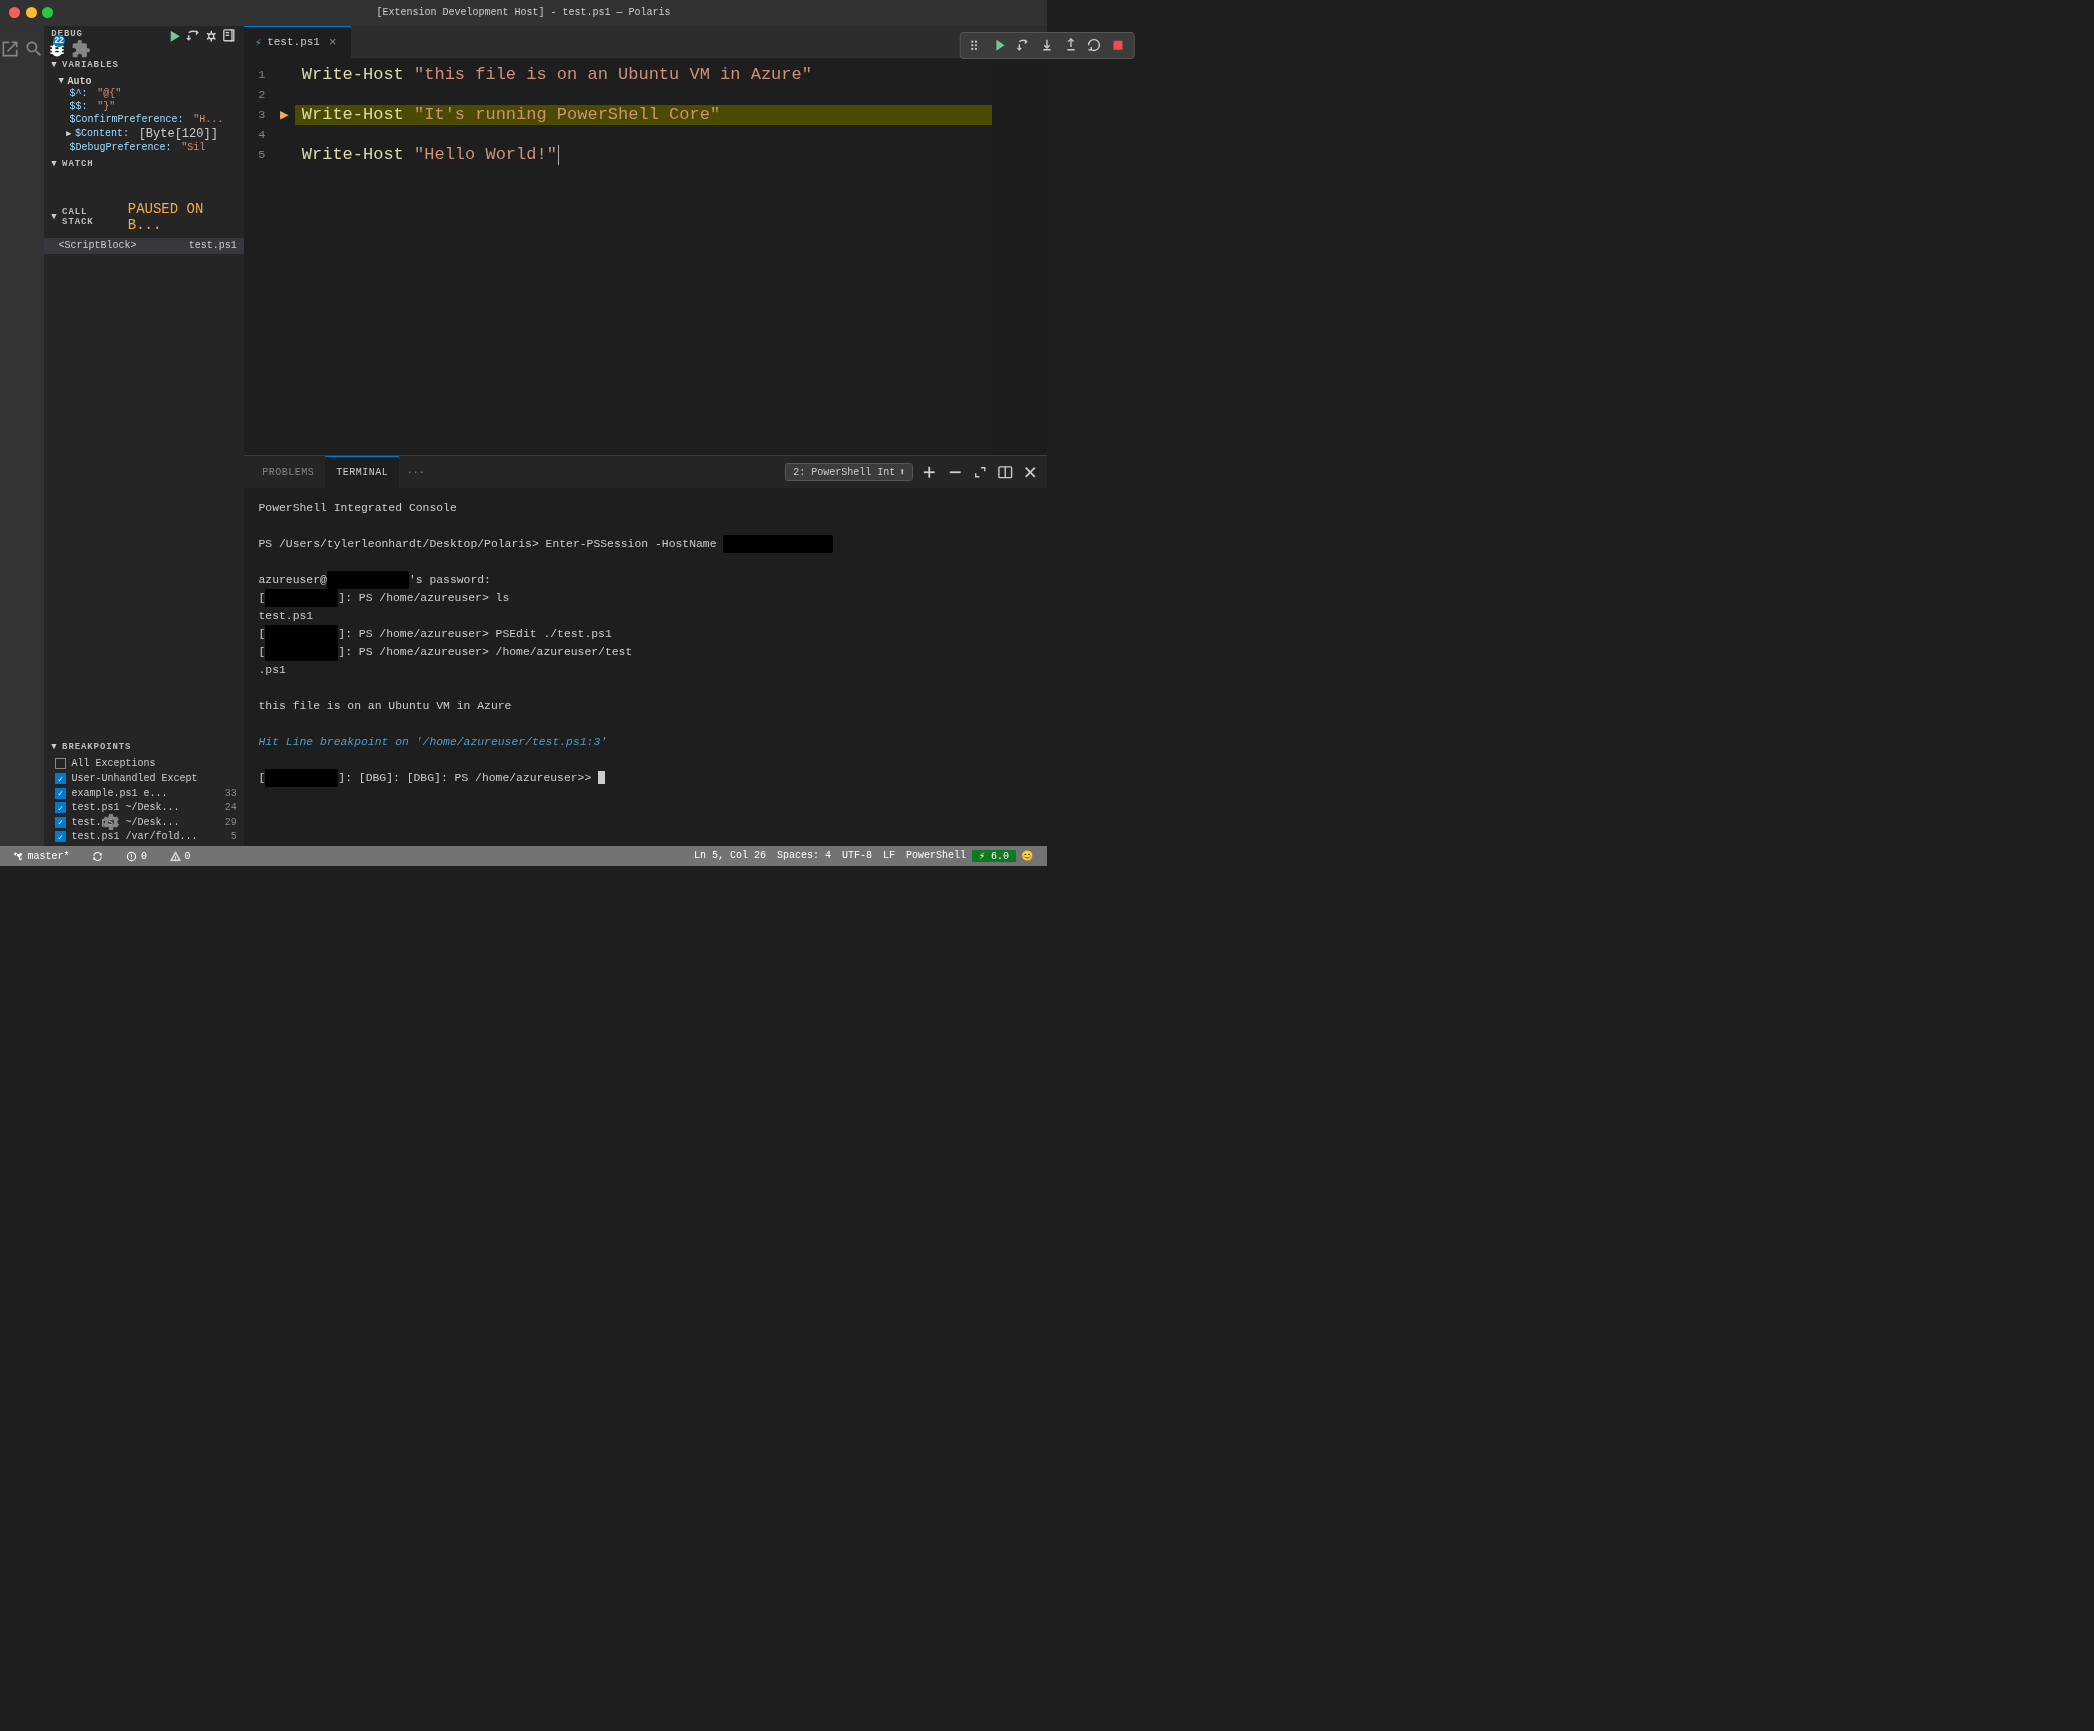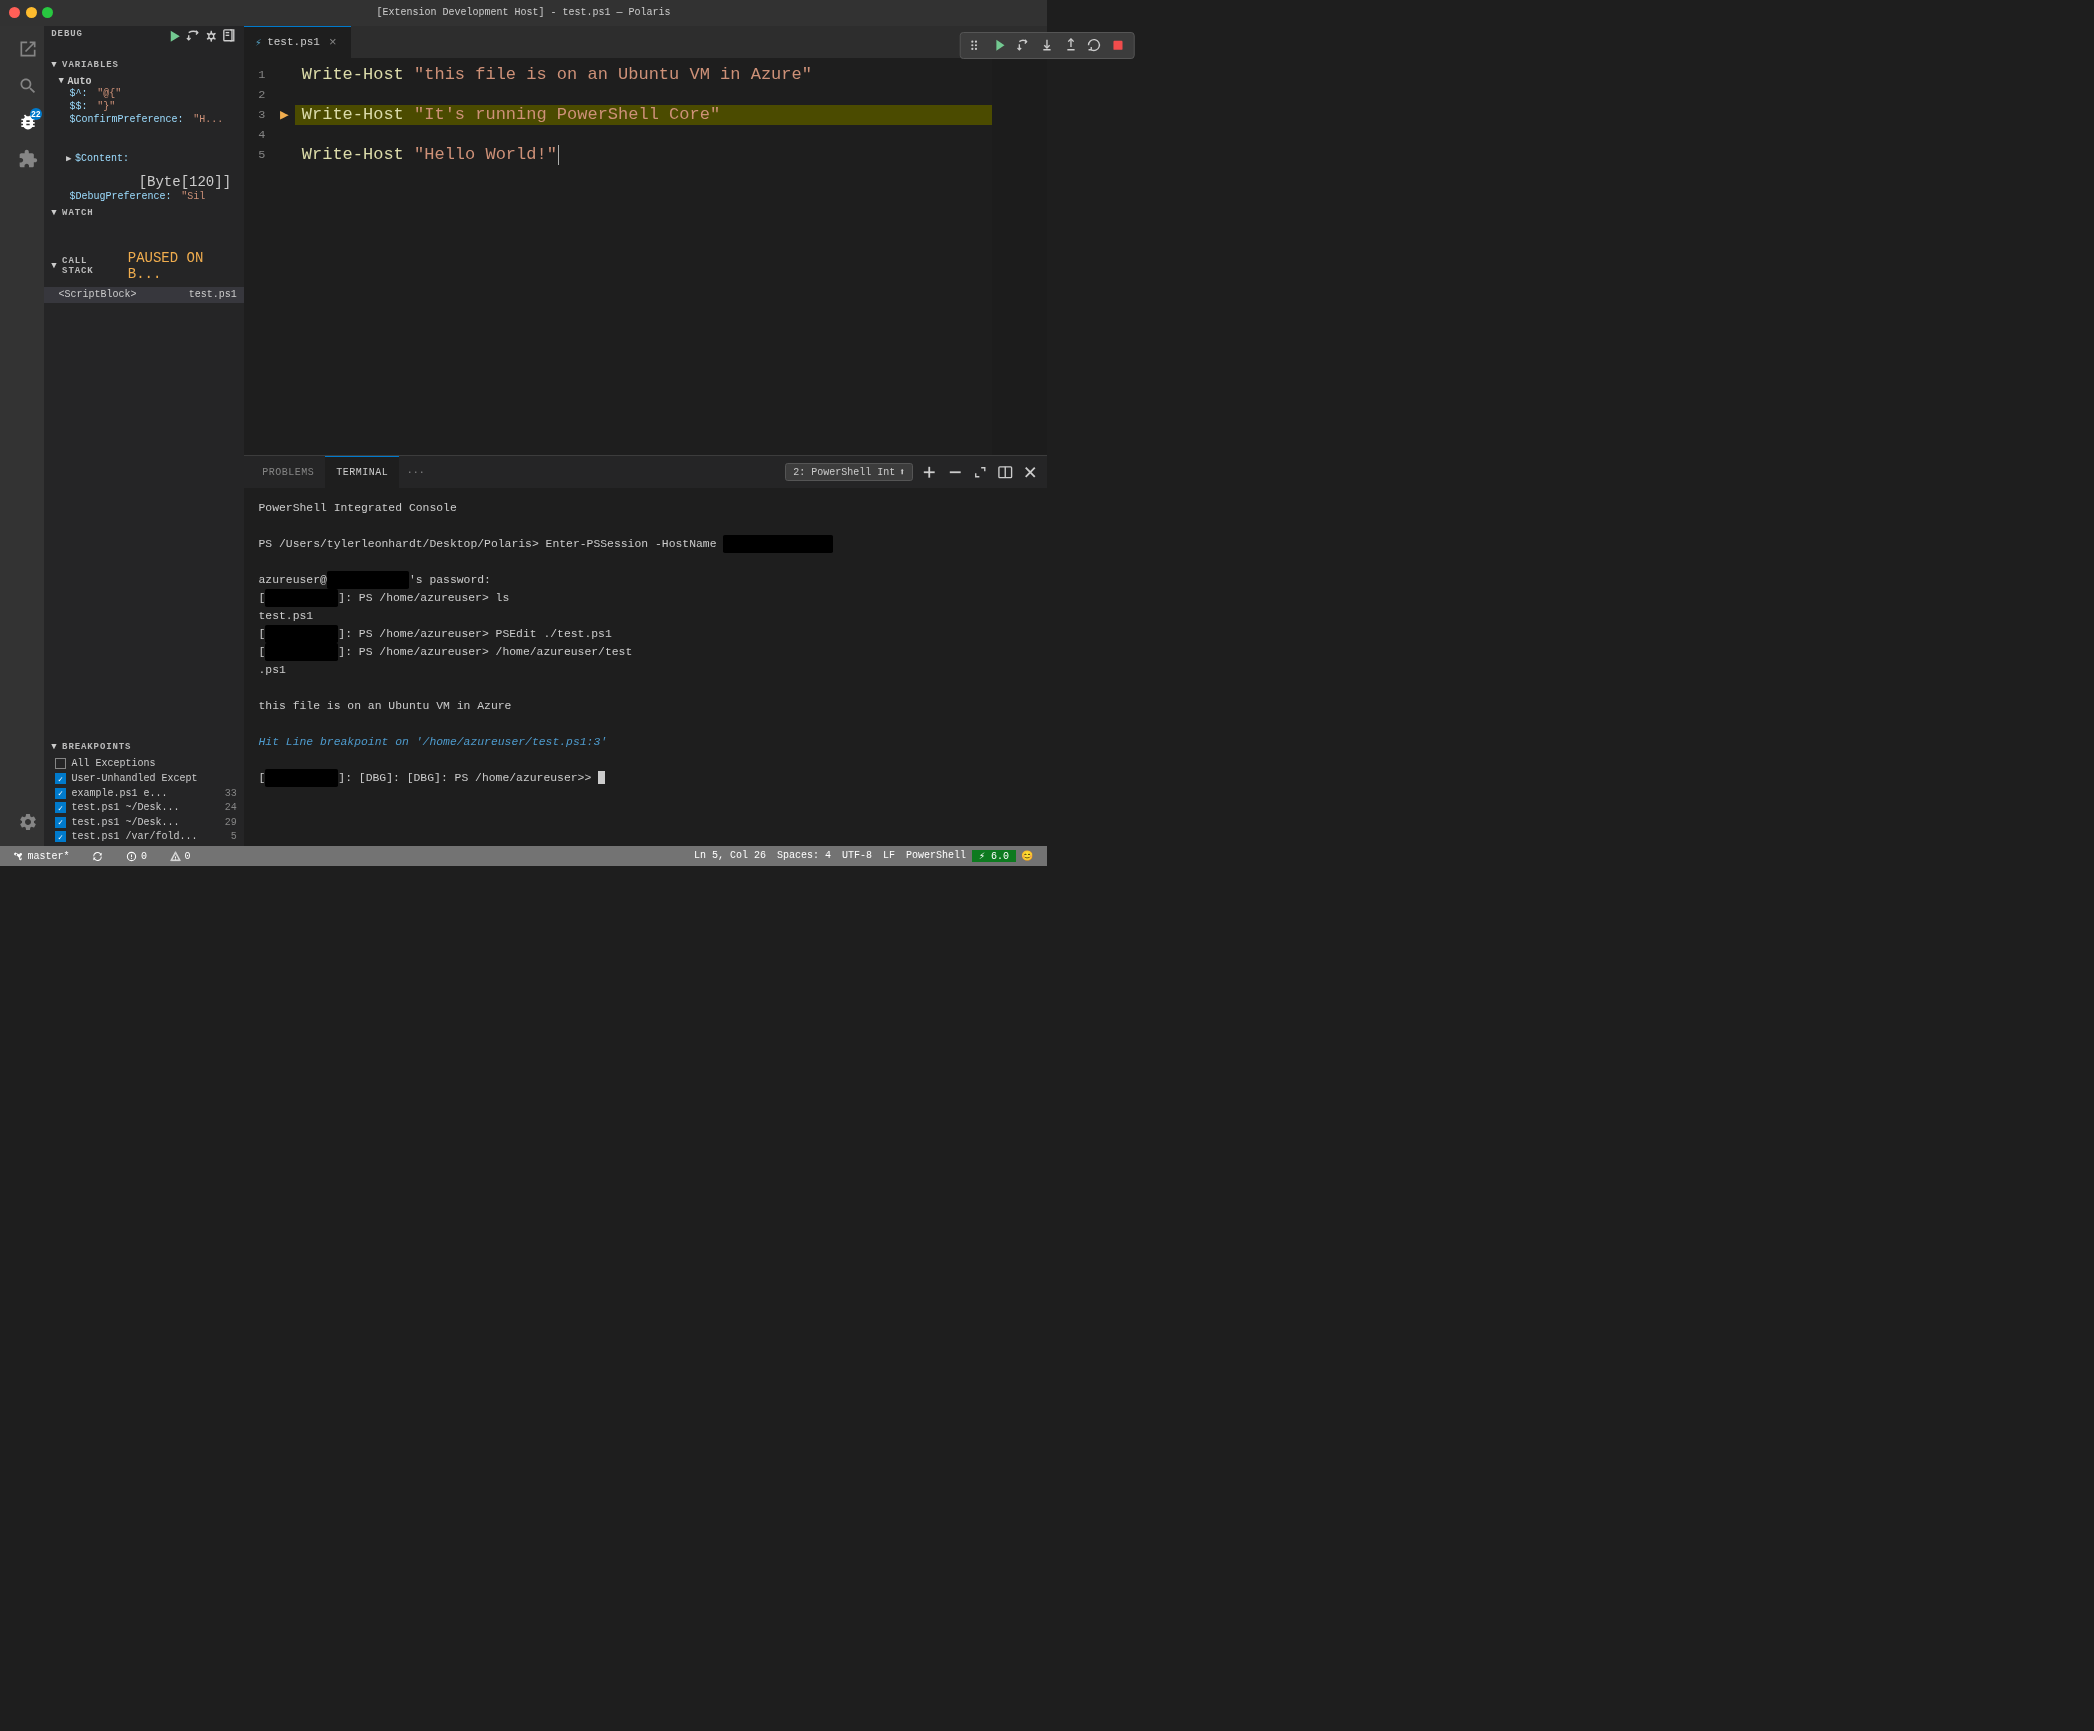--- a/index.html
+++ b/index.html
@@ -46,22 +46,22 @@
     .app-layout {
       display: flex;
       height: calc(866px - 25.5px - 20px);
     }
 
     
     .activity-bar {
       width: 44px;
       background: #333333;
       display: flex;
-      flex-direction: column;
-      align-items: flex-end;
+      flex-direction: row;
+      align-items: flex-start;
       padding-top: 7.3px;
       gap: 3.6px;
       flex-shrink: 0;
     }
     .activity-item {
       width: 33px; height: 33px;
       display: flex; align-items: center; justify-content: center;
       color: #858585;
       cursor: pointer;
       border-radius: 3.6px;
@@ -599,21 +599,21 @@
       </div>
       <div class="var-item">
         <span class="var-name">$ConfirmPreference:</span>
         <span class="var-sep">&nbsp;</span>
         <span class="var-value">"H...</span>
       </div>
       <div class="var-item-expand">
         <span class="var-expand">▶</span>
         <span class="var-name">$Content:</span>
         <span class="var-sep">&nbsp;</span>
-        <span style="color:#cccccc;font-size:14px;margin-top:47px;">[Byte[120]]</span>
+        <span style="color:#cccccc;font-size:12px;">[Byte[120]]</span>
       </div>
       <div class="var-item">
         <span class="var-name">$DebugPreference:</span>
         <span class="var-sep">&nbsp;</span>
         <span class="var-value">"Sil</span>
       </div>
     </div>
 
     <div class="section-header">
       <span class="chevron">▼</span>

